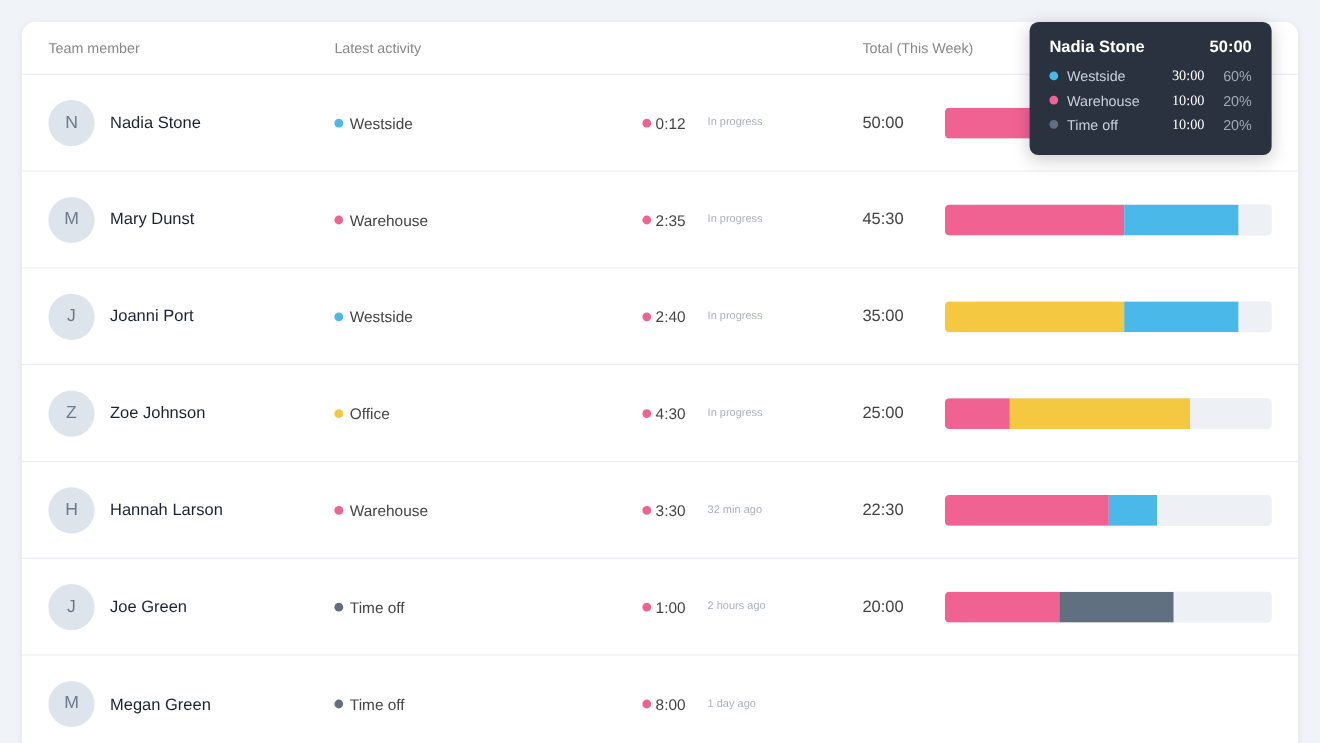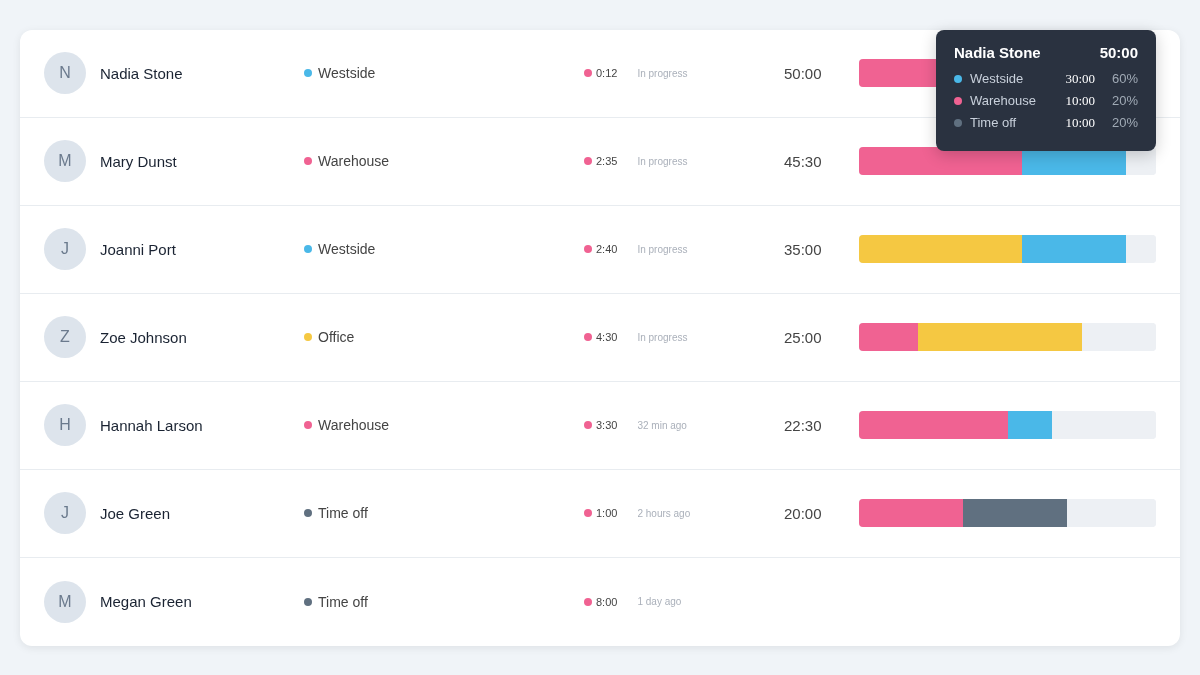--- a/index.html
+++ b/index.html
@@ -85,21 +85,21 @@
       flex-shrink: 0;
     }
     .dot-blue { background: #4ab8e8; }
     .dot-pink { background: #f06292; }
     .dot-yellow { background: #f5c842; }
     .dot-gray { background: #607080; }
     .time-elapsed {
       display: flex;
       align-items: center;
       gap: 4px;
-      font-size: 11px;
+      font-size: 14px;
       color: #444;
     }
     .time-dot {
       width: 8px;
       height: 8px;
       border-radius: 50%;
       background: #f06292;
     }
     .status-text {
       font-size: 10px;
@@ -179,20 +179,26 @@
       color: #a0aab5;
       min-width: 35px;
       text-align: right;
     }
   </style>
 </head>
 <body>
 
 <div class="table-container">
 
+  <div class="table-header">
+    <div class="header-cell">Team member</div>
+    <div class="header-cell">Latest activity</div>
+    <div class="header-cell"></div>
+    <div class="header-cell">Total (This Week)</div>
+  </div>
 
   <div id="rows-container">
       <div class="table-row">
     <div class="member-cell">
       <div class="avatar">N</div>
       <span class="member-name">Nadia Stone</span>
     </div>
     <div class="activity-cell">
       <div class="location-badge">
         <span class="dot dot-blue"></span>

